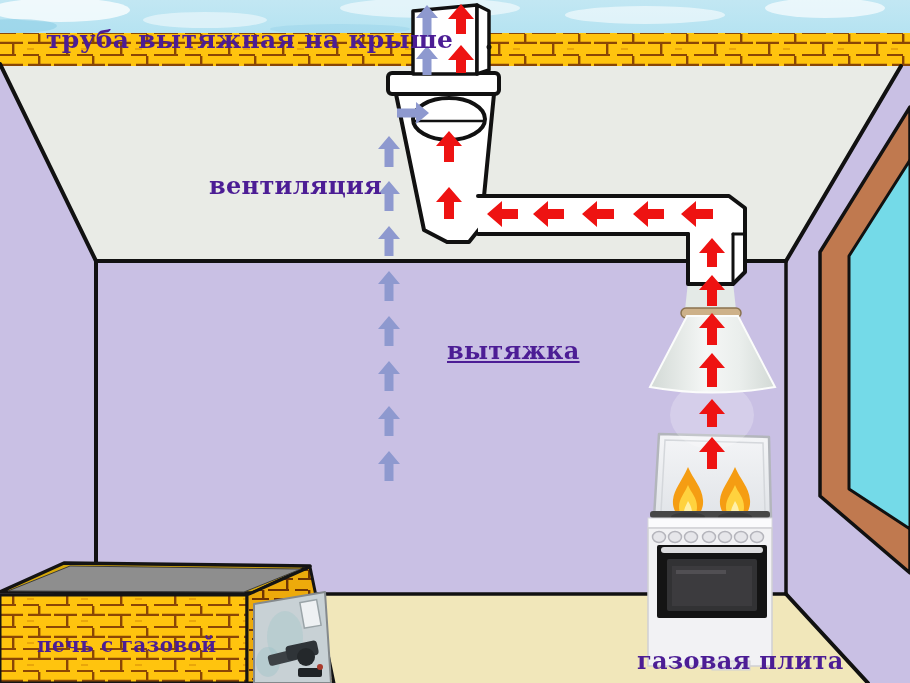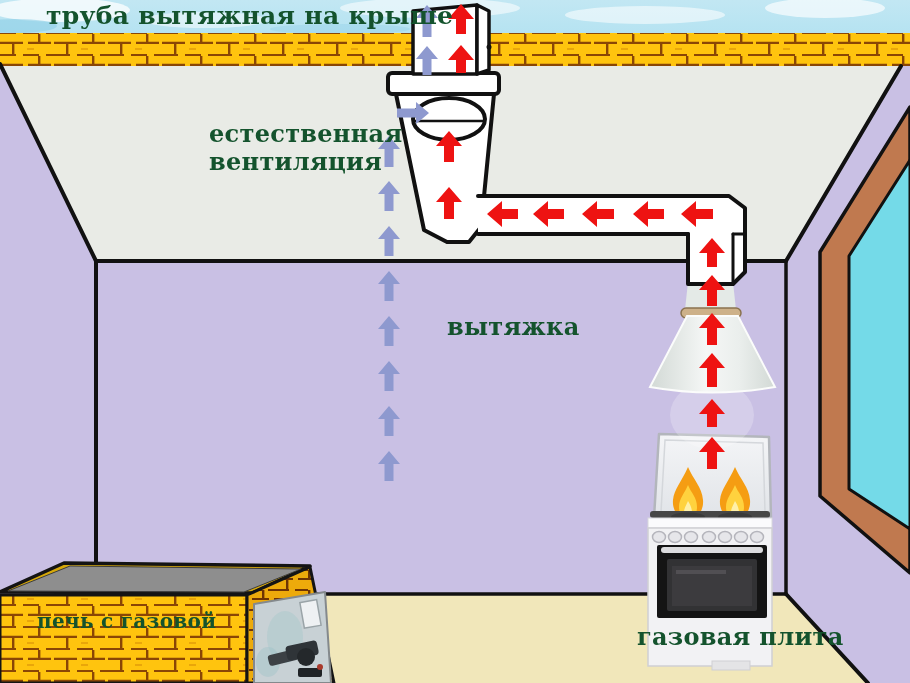--- a/index.html
+++ b/index.html
@@ -1,20 +1,20 @@
 <!DOCTYPE html>
 <html style="--sky: #c2e7f3; --sky_deep: #a9dff0; --brick: #ffc40e; --brick_side: #edaa0b; --brick_mortar: #8a4605; --ceiling: #e9ebe6; --wall: #c9c0e4; --floor: #f1e7ba; --outline: #111111; --duct_fill: #ffffff; --red_arrow: #ee1312; --blue_arrow: #8e99cf; --window_frame: #c0794f; --window_glass: #74dae8; --hood_light: #f5f7f6; --hood_dark: #d2d9d5; --hood_ring: #cdb189; --flame_outer: #f59d13; --flame_inner: #ffd23e; --flame_core: #fff0a8; --stove_body: #f2f2f4; --oven_door: #141414; --oven_glass: #323234; --furnace_top: #8e8e8e; --metal_panel: #c8d1d5;"><head>
 <meta charset="utf-8">
 <style>
   html,body{margin:0;padding:0;background:#fff;}
   .stage{position:relative;width:910px;height:683px;overflow:hidden;
          font-family:"DejaVu Serif",serif;}
   .stage svg{position:absolute;left:0;top:0;}
-  .lbl{position:absolute;font-weight:700;color:#14532d;white-space:nowrap;
-       font-size:24px;line-height:1.05;letter-spacing:.3px;}
+  .lbl{position:absolute;font-weight:700;color:#4c1d95;white-space:nowrap;
+       font-size:24px;line-height:1.05;letter-spacing:.3px;margin-top:24px;}
   .lbl.big{font-size:25px;}
   .lbl.small{font-size:20px;}
   .outline{fill:none;stroke:#111;stroke-linecap:round;stroke-linejoin:round;}
 </style>
 </head>
 <body>
 
 <div class="stage">
 <svg width="910" height="683" viewBox="0 0 910 683">
   <defs>
@@ -187,18 +187,17 @@
         <polygon points="389,271 400,284 393.5,284 393.5,301 384.5,301 384.5,284 378,284" fill="#8e99cf"></polygon>
         <polygon points="389,316 400,329 393.5,329 393.5,346 384.5,346 384.5,329 378,329" fill="#8e99cf"></polygon>
         <polygon points="389,361 400,374 393.5,374 393.5,391 384.5,391 384.5,374 378,374" fill="#8e99cf"></polygon>
         <polygon points="389,406 400,419 393.5,419 393.5,436 384.5,436 384.5,419 378,419" fill="#8e99cf"></polygon>
         <polygon points="389,451 400,464 393.5,464 393.5,481 384.5,481 384.5,464 378,464" fill="#8e99cf"></polygon>
         <polygon points="429,113 416,102 416,108.5 397,108.5 397,117.5 416,117.5 416,124" fill="#8e99cf"></polygon>
       </g>
 </svg>
 
   <div class="lbl big" style="left:46px;top:3px;">труба вытяжная на крыше</div>
-  <div class="lbl" style="left:209px;top:121px;">естественная</div>
   <div class="lbl" style="left:209px;top:149px;">вентиляция</div>
-  <div class="lbl" style="left:447px;top:314px;">вытяжка</div>
+  <div class="lbl" style="left:447px;top:314px;text-decoration:underline;">вытяжка</div>
   <div class="lbl small" style="left:37px;top:611px;">печь с газовой</div>
   <div class="lbl" style="left:637px;top:624px;">газовая плита</div>
 </div>
 
 </body></html>

